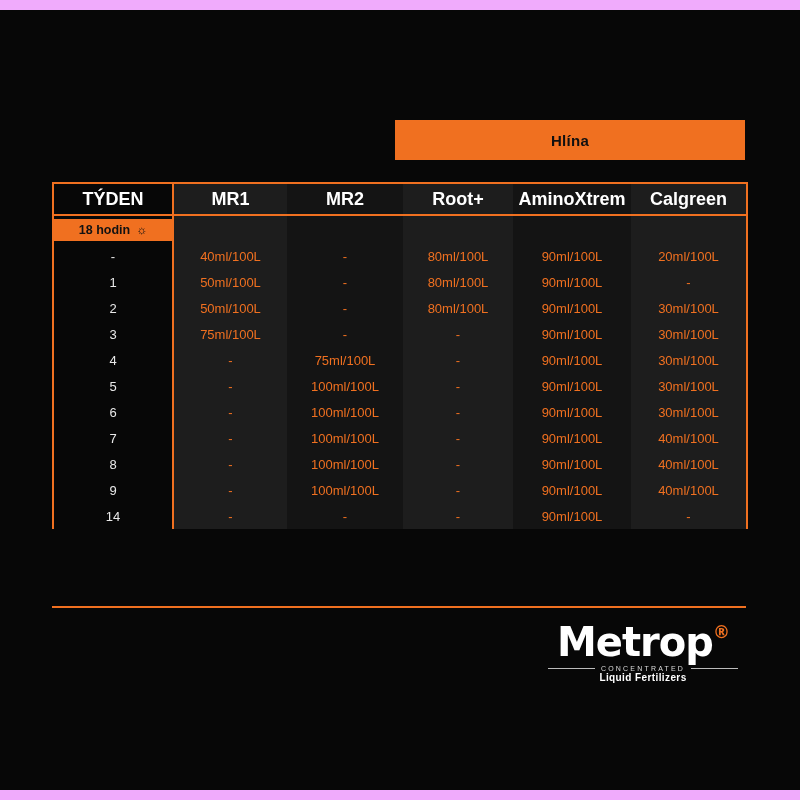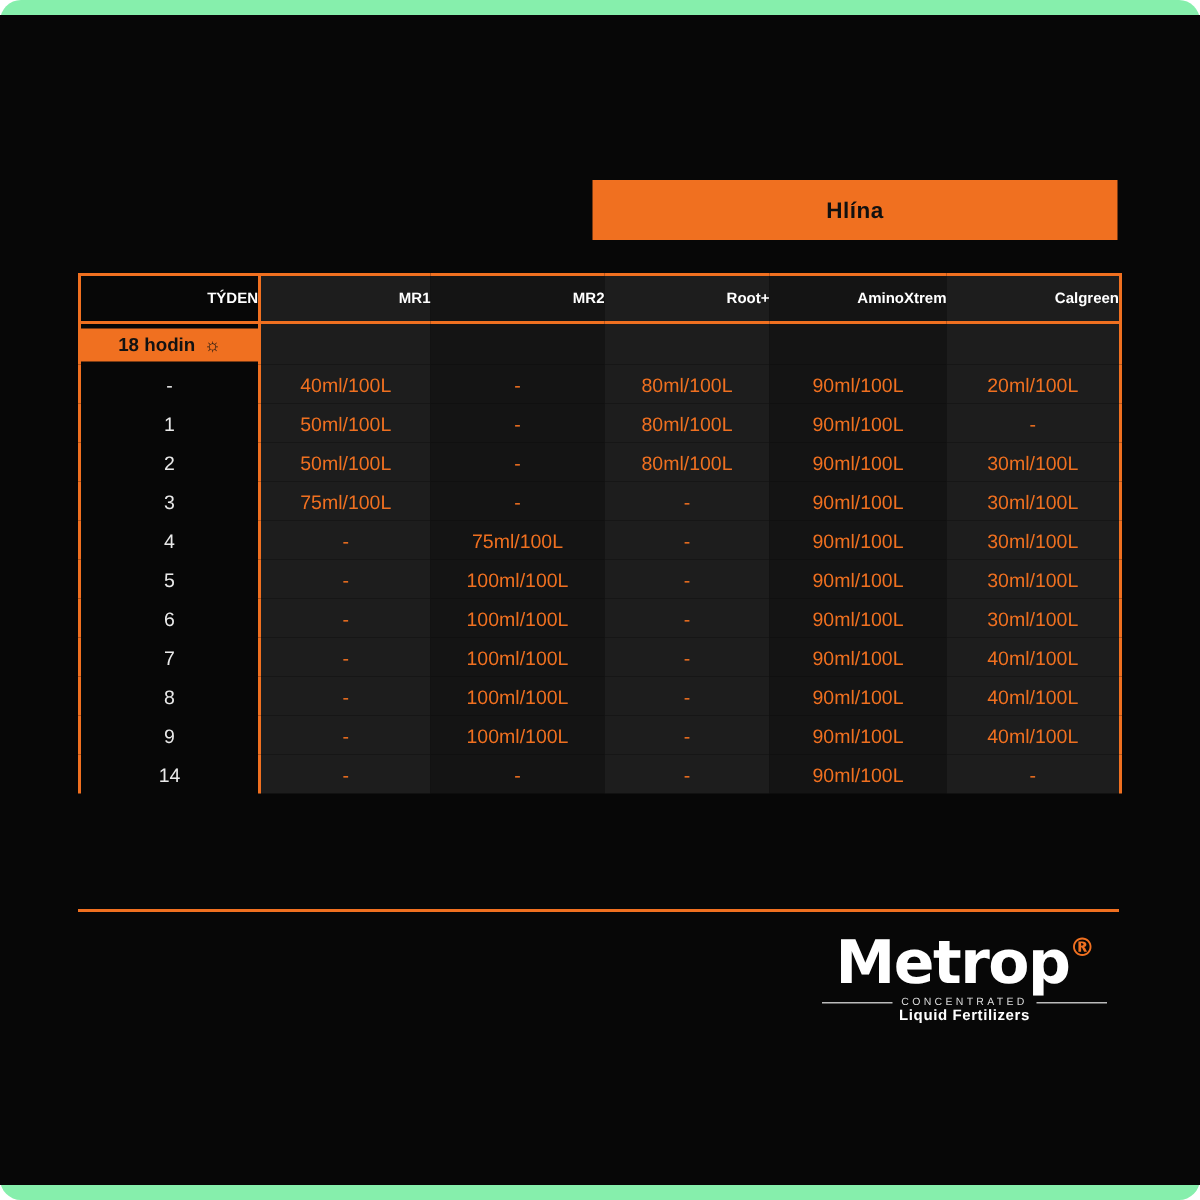--- a/index.html
+++ b/index.html
@@ -10,22 +10,21 @@
   body {
     width: 800px;
     height: 800px;
     font-family: "Liberation Sans", sans-serif;
     overflow: hidden;
   }
   .poster {
     position: relative;
     width: 800px;
     height: 800px;
-    background: #86efac;
-    border-radius: 14px;
+    background: #f0abfc;
   }
   .canvas {
     position: absolute;
     left: 0;
     top: 10px;
     width: 800px;
     height: 780px;
     background: #070707;
   }
   
@@ -61,23 +60,23 @@
   table.sched td, table.sched th {
     padding: 0;
     margin: 0;
   }
   .colgroup-stripe-a { background: #1d1d1d; }
   .colgroup-stripe-b { background: #141414; }
 
   thead th {
     height: 30px;
     color: #ffffff;
-    font-size: 10px;
-    font-weight: bold;
-    text-align: right;
+    font-size: 18px;
+    font-weight: bold;
+    text-align: center;
     border-top: 2px solid #f07020;
     border-bottom: 2px solid #f07020;
     background: transparent;
   }
   thead th.week-col {
     color: #ffffff;
   }
   .vsep-left { border-left: 2px solid #f07020; }
   .vsep-right { border-right: 2px solid #f07020; }
 

